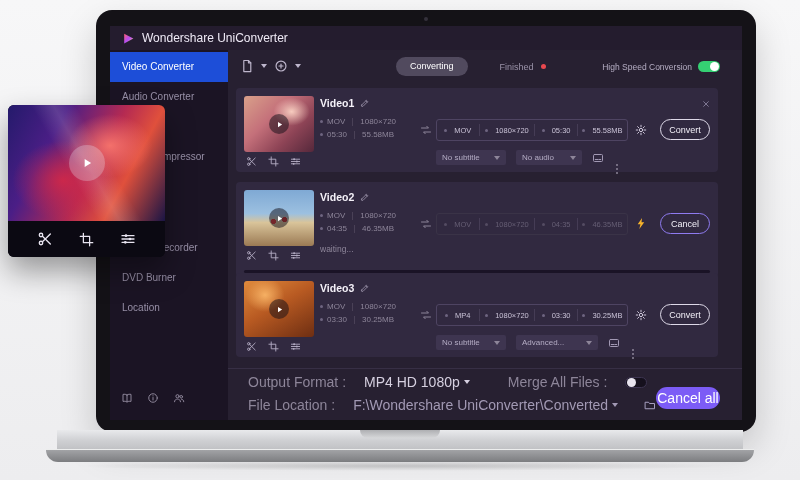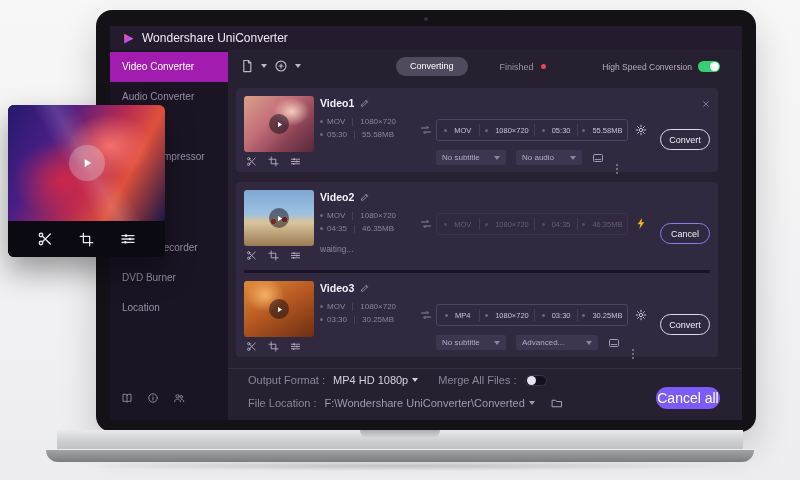--- a/index.html
+++ b/index.html
@@ -26,21 +26,21 @@
 
   
   .app { position:absolute; left:110px; top:26px; width:632px; height:394px; background:#261e30; overflow:hidden; }
   .titlebar { height:24px; display:flex; align-items:center; gap:7px; padding-left:12px; background:#241c2e; }
   .titlebar .t { font-size:12px; color:#efeaf6; }
   .app-body { display:flex; height:370px; }
 
   
   .sidebar { width:118px; flex:none; background:#1b1424; position:relative; padding-top:2px; }
   .side-item { height:30px; line-height:30px; padding-left:12px; font-size:10px; color:#978fa6; white-space:nowrap; cursor:default; }
-  .side-item.active { background:#a21caf; color:#ffffff; }
+  .side-item.active { background:#1d4ed8; color:#ffffff; }
   .side-item:nth-child(3) { margin-top:30px; }
   .side-item:nth-child(4) { margin-top:61px; }
   .side-foot { position:absolute; left:11px; bottom:16px; display:flex; gap:14px; color:#8d8599; }
 
   
   .main { flex:1; position:relative; background:#272031; }
   .tbi { position:absolute; top:9px; display:flex; align-items:center; gap:3px; color:#beb6cc; }
   .tabs { position:absolute; left:168px; top:7px; display:flex; align-items:center; gap:32px; }
   .pill { height:19px; line-height:19px; padding:0 14px; border-radius:10px; background:#514a5e; color:#fff; font-size:9px; }
   .fin { display:flex; align-items:center; gap:7px; color:#9a92a8; font-size:9px; }
@@ -66,40 +66,40 @@
   .meta .mline { display:flex; align-items:center; height:13px; }
   .msep { display:inline-block; width:1px; height:8px; background:#4a4157; margin:0 7px; }
   .swap { position:absolute; left:184px; top:36px; color:#8d8599; }
   .tbox { position:absolute; left:200px; top:31px; width:192px; height:22px; border:1px solid #4e4462; border-radius:3px; display:flex; align-items:center; font-size:7.5px; color:#c9c2d6; }
   .tbox .seg { flex:1; display:flex; align-items:center; justify-content:center; gap:3px; border-right:1px solid #453c55; height:12px; white-space:nowrap; padding:0 2px; }
   .tbox .seg:last-child { border-right:none; }
   .tbox.dis { border-color:#3a3347; color:#665e74; }
   .tbox.dis .bdot { background:#544c62; }
   .gear { position:absolute; left:399px; top:36px; color:#cfc8da; cursor:pointer; }
   .boltic { position:absolute; left:399px; top:35px; color:var(--bolt,#f7b32b); }
-  .act { position:absolute; left:424px; top:41px; width:50px; height:21px; border-radius:11px; background:transparent; border:1px solid #ded9e8; color:#f2eff7; font-size:9px; font-family:inherit; cursor:pointer; }
+  .act { position:absolute; left:424px; top:31px; width:50px; height:21px; border-radius:11px; background:transparent; border:1px solid #ded9e8; color:#f2eff7; font-size:9px; font-family:inherit; cursor:pointer; }
   .act.cancel { border-color:#8f7bf0; }
   .xbtn { position:absolute; right:6px; top:6px; background:none; border:none; color:#a59dbb; cursor:pointer; padding:2px; }
   .ddrow { position:absolute; left:200px; top:62px; display:flex; align-items:center; gap:10px; }
   .dd { width:70px; height:15px; background:#3e3550; border-radius:2px; display:flex; align-items:center; justify-content:space-between; padding:0 6px; font-size:8px; color:#b4acc4; cursor:pointer; }
   .dd .car { border-top-color:#8d8599; }
   .ddicon { color:#a299b4; display:inline-flex; cursor:pointer; }
   .morev { color:#8d8599; margin-left:2px; cursor:pointer; height:12px; }
   .status { position:absolute; left:84px; top:62px; font-size:8.5px; color:#8d8599; }
   .progress { position:absolute; left:8px; right:8px; bottom:4px; height:3px; border-radius:2px; background:#1a1326; overflow:hidden; }
 
   
   .fdivider { position:absolute; left:0; right:0; top:318px; height:1px; background:#372f45; }
-  .frow { position:absolute; left:20px; display:flex; align-items:center; gap:8px; font-size:11px; }
+  .frow { position:absolute; left:20px; display:flex; align-items:center; gap:18px; font-size:14px; }
   .frow1 { top:324px; }
   .frow2 { top:347px; }
   .flabel { color:#8d8599; }
   .fvalue { color:#d6d0e0; display:flex; align-items:center; }
   .fvalue.path { color:#a299b4; }
-  .mergelab { margin-left:12px; }
+  .mergelab { margin-left:20px; }
   .foldic { color:#a79fc0; margin-left:8px; }
   .cancel-all { position:absolute; right:22px; top:337px; width:64px; height:22px; border:none; border-radius:11px; background:var(--accent,#7c5cf6); color:#fff; font-size:14px; font-family:inherit; cursor:pointer; }
 
   
   .player { position:absolute; left:8px; top:105px; width:157px; height:152px; border-radius:6px; overflow:hidden; background:#0d0b12; box-shadow:0 14px 30px rgba(0,0,0,.38); z-index:50; }
   .pmedia { position:absolute; left:0; right:0; top:0; bottom:36px;
     background:
       linear-gradient(60deg, transparent 40%, rgba(255,255,255,.14) 50%, transparent 60%),
       radial-gradient(60px 45px at 65% 35%, rgba(250,120,110,.9), transparent 70%),
       radial-gradient(70px 55px at 35% 65%, rgba(215,40,70,.85), transparent 72%),

